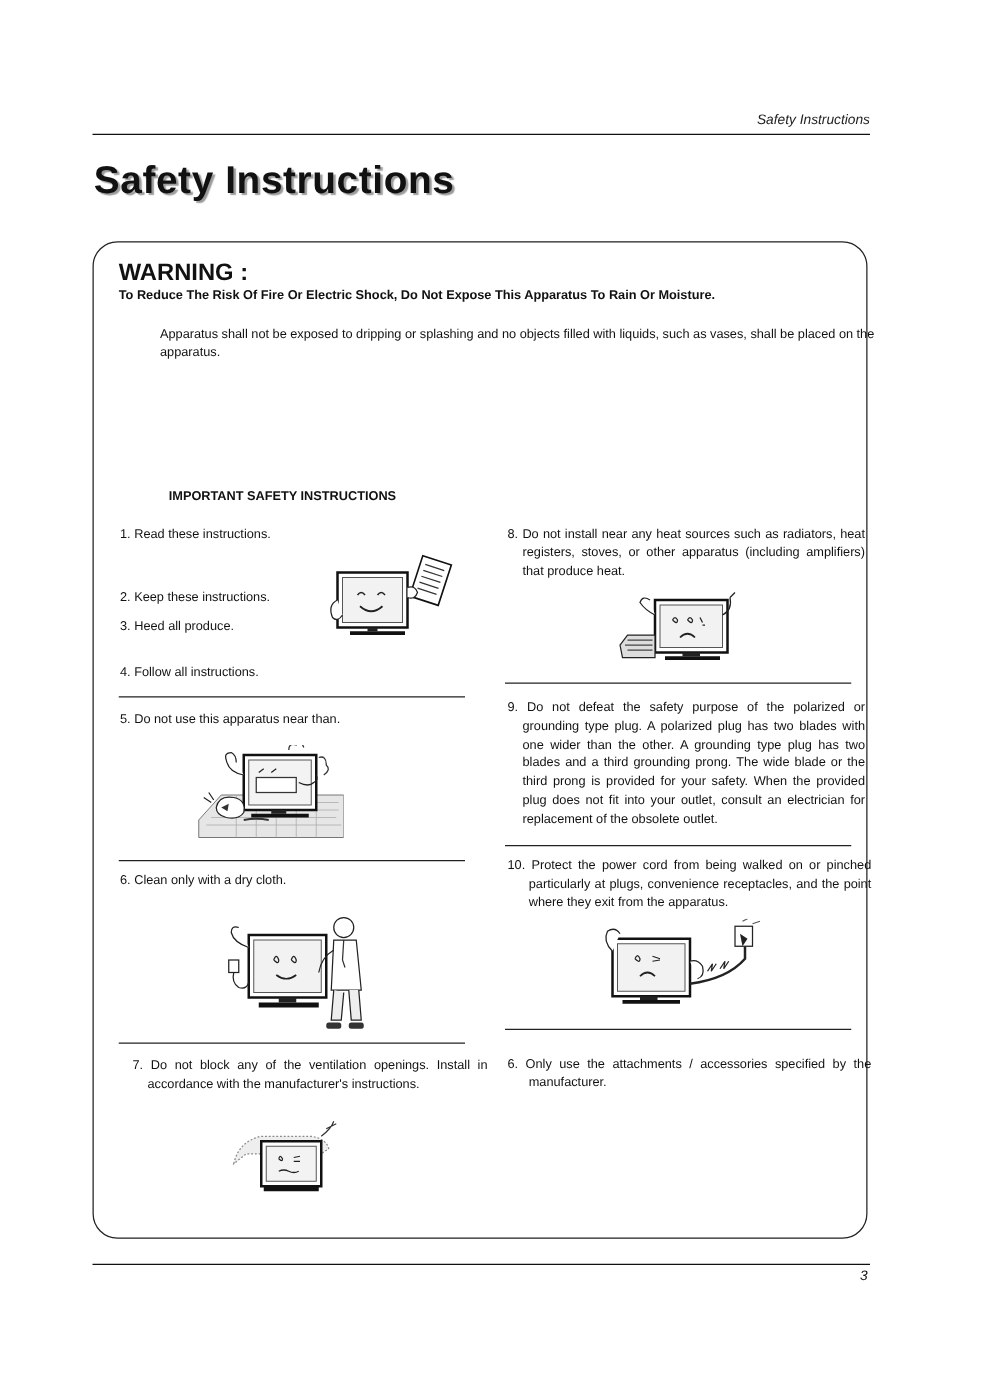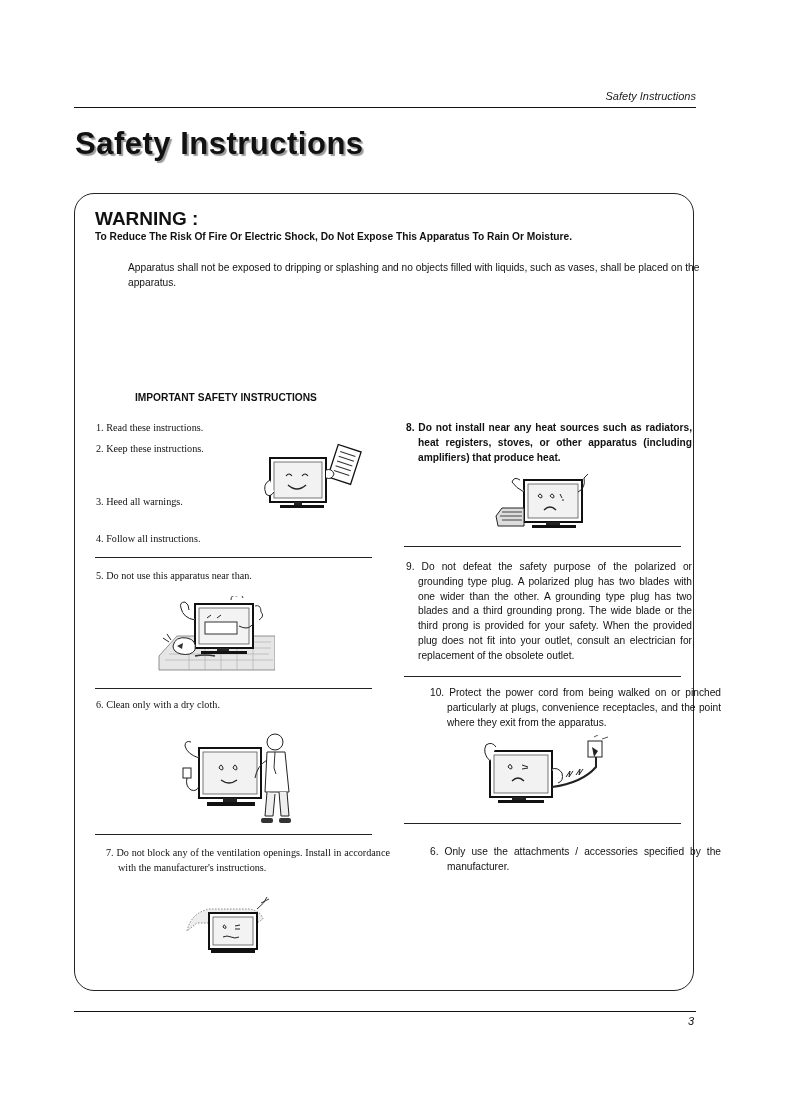--- a/index.html
+++ b/index.html
@@ -10,24 +10,24 @@
   .rule { left: 74px; width: 622px; height: 1px; background: #111; }
   .page-title { left: 75px; top: 126px; font-size: 31px; font-weight: bold; letter-spacing: 0.5px;
                 text-shadow: 2px 2px 1px #9a9a9a; color: #111; margin: 0; }
   .frame { left: 74px; top: 193px; width: 620px; height: 798px; border: 1.3px solid #222;
            border-radius: 20px; box-sizing: border-box; }
   .warn-title { left: 95px; top: 208px; font-size: 19px; font-weight: bold; margin: 0; }
   .warn-text { left: 95px; top: 231px; font-size: 10.2px; font-weight: bold; }
   .apparatus-text { left: 95px; top: 260px; width: 590px; font-size: 10.2px; line-height: 15px; margin-left: 33px; }
   .isi-title { left: 95px; top: 392px; font-size: 10.2px; font-weight: bold; padding-left: 40px; }
   .item { font-size: 10.2px; line-height: 14.8px; }
-  .item-l { left: 96px; width: 276px; font-family: Liberation Serif, serif; }
+  .item-l { left: 96px; width: 276px; }
   .item-r { left: 406px; width: 274px; text-align: justify; }
   .hang { padding-left: 12px; text-indent: -12px; }
-  .hang2 { padding-left: 17px; text-indent: -17px; margin-left: 24px; }
+  .hang2 { padding-left: 17px; text-indent: -17px; }
   .sep-l { left: 95px; width: 277px; height: 1px; background: #222; }
   .sep-r { left: 404px; width: 277px; height: 1px; background: #222; }
   .page-num { left: 688px; top: 1015px; font-size: 11px; font-style: italic; }
   svg { display: block; }
 </style>
 </head>
 <body>
 
 <div class="abs running-head">Safety Instructions</div>
 <div class="abs rule" style="top:107px;"></div>
@@ -38,27 +38,27 @@
 <h2 class="abs warn-title">WARNING :</h2>
 <div class="abs warn-text">To Reduce The Risk Of Fire Or Electric Shock, Do Not Expose This Apparatus To Rain Or Moisture.</div>
 <div class="abs apparatus-text">Apparatus shall not be exposed to dripping or splashing and no objects filled with liquids, such as vases, shall be placed on the apparatus.</div>
 
 <div class="abs isi-title">IMPORTANT SAFETY INSTRUCTIONS</div>
 
 <div class="abs item item-l" style="top:421px;">
   <span>1.</span>
   <span>Read these instructions.</span>
 </div>
-<div class="abs item item-l" style="top:442px;">
+<div class="abs item item-l" style="top:472px;">
   <span>2.</span>
   <span>Keep these instructions.</span>
 </div>
 <div class="abs item item-l" style="top:495px;">
   <span>3.</span>
-  <span>Heed all warnings.</span>
+  <span>Heed all produce.</span>
 </div>
 <div class="abs item item-l" style="top:532px;">
   <span>4.</span>
   <span>Follow all instructions.</span>
 </div>
 
 <div class="abs" style="left:258px;top:440px;">
   <svg width="108" height="72" viewBox="0 0 108 72">
     <rect x="12" y="18" width="56" height="44" fill="#fff" stroke="#111" stroke-width="2"></rect>
     <rect x="16" y="22" width="48" height="36" fill="#f2f2f2" stroke="#555" stroke-width="0.8"></rect>
@@ -142,21 +142,21 @@
     <path d="M4 36 q4 -18 22 -22 h40 q12 2 14 10 l-6 4 h-60 z" fill="#eee" stroke="#888" stroke-dasharray="1.5 1.5"></path>
     <rect x="26" y="18" width="48" height="36" fill="#fff" stroke="#111" stroke-width="2"></rect>
     <rect x="30" y="22" width="40" height="28" fill="#f3f3f3" stroke="#555" stroke-width="0.8"></rect>
     <path d="M40 32 q1 -4 3 0 q0 3 -3 0 M52 31 l5 -1 M52 34 l5 0" fill="none" stroke="#222"></path>
     <path d="M40 42 q4 -2 8 0 q4 2 8 0" fill="none" stroke="#222"></path>
     <rect x="28" y="54" width="44" height="4" fill="#111"></rect>
     <path d="M74 14 q8 -6 10 -12 M78 8 l8 -4" stroke="#333" fill="none"></path>
   </svg>
 </div>
 
-<div class="abs item item-r hang" style="top:421px;font-weight:bold;">
+<div class="abs item item-r hang" style="top:421px;">
   <span>8.</span>
   <span>Do not install near any heat sources such as radiators, heat registers, stoves, or other apparatus (including amplifiers) that produce heat.</span>
 </div>
 
 <div class="abs" style="left:492px;top:472px;">
   <svg width="100" height="62" viewBox="0 0 100 62">
     <rect x="32" y="8" width="58" height="42" fill="#fff" stroke="#111" stroke-width="2"></rect>
     <rect x="36" y="12" width="50" height="34" fill="#f2f2f2" stroke="#555" stroke-width="0.8"></rect>
     <path d="M46 24 q2 -4 4 0 q0 4 -4 0 M58 24 q2 -4 4 0 q0 4 -4 0 M68 22 l2 4 M70 28 l2 0" fill="none" stroke="#222"></path>
     <path d="M52 38 q6 -6 12 0" fill="none" stroke="#222" stroke-width="1.4"></path>

